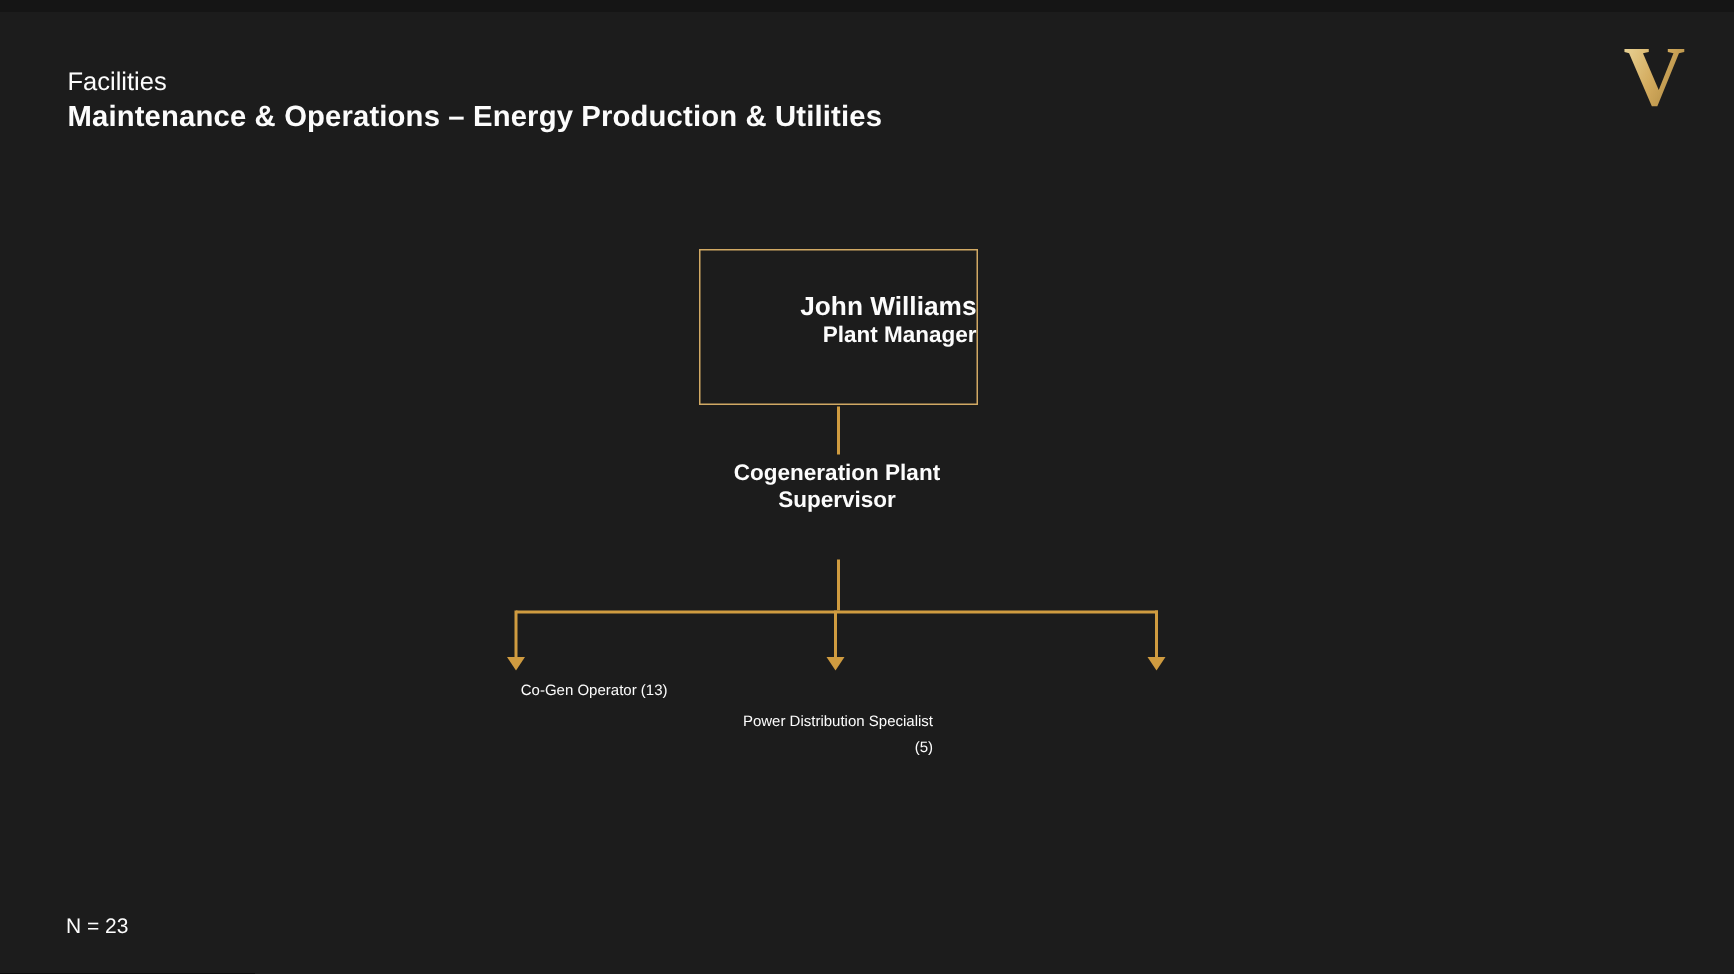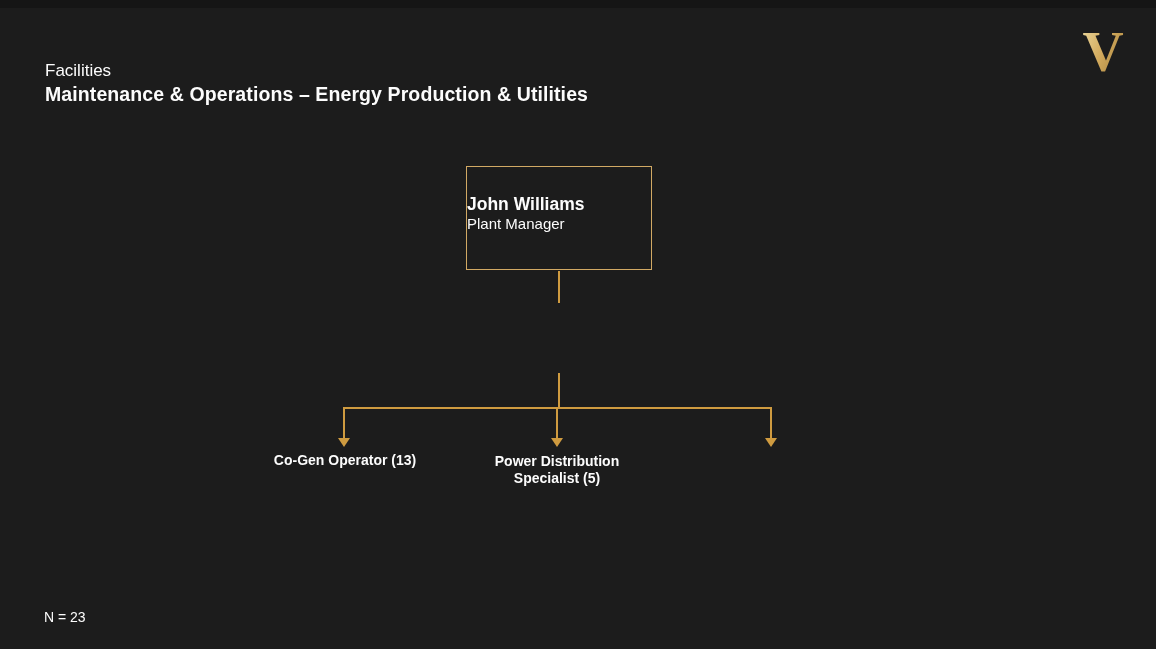--- a/index.html
+++ b/index.html
@@ -10,43 +10,43 @@
     background: var(--background, #1c1c1c);
     font-family: "Liberation Sans", sans-serif;
     color: var(--text, #fcfcfc);
     overflow: hidden;
   }
   .top-strip {
     position: absolute; top: 0; left: 0; right: 0; height: 8px;
     background: rgba(0,0,0,0.22);
   }
   
-  .header { position: absolute; left: 45px; top: 60px; }
+  .header { position: absolute; left: 45px; top: 44px; }
   .eyebrow { font-size: 17px; font-weight: 400; line-height: 22px; }
   .slide-title { font-size: 19.5px; font-weight: 700; line-height: 25px; margin: 0; letter-spacing: 0.1px; }
   
   .logo {
     position: absolute; left: 1070px; top: 22px; width: 66px; height: 60px;
     text-align: center;
     font-family: "Liberation Serif", "DejaVu Serif", serif;
     font-weight: 700; font-size: 57px; line-height: 60px;
     background: linear-gradient(115deg, var(--logo-gold-light,#f0e0a8) 8%, var(--logo-gold-mid,#d3ab5e) 48%, var(--logo-gold-dark,#97732f) 92%);
     -webkit-background-clip: text; background-clip: text;
     -webkit-text-fill-color: transparent; color: transparent;
   }
   
   .root-box {
     position: absolute; left: 466px; top: 166px; width: 186px; height: 104px;
     border: 1.5px solid var(--box-border, #d1a964);
     box-sizing: border-box;
-    display: flex; flex-direction: column; align-items: flex-start; justify-content: center;
+    display: flex; flex-direction: column; align-items: flex-end; justify-content: center;
     padding-bottom: 10px; text-align: center;
   }
   .node-name { font-size: 17.5px; font-weight: 700; line-height: 22px; }
-  .node-title { font-size: 15px; font-weight: 400; line-height: 18px; }
+  .node-title { font-size: 15px; font-weight: 700; line-height: 18px; }
   
   .v-line { position: absolute; width: 1.5px; background: var(--connector, #cf9b40); }
   .conn-root { left: 558px; top: 271px; height: 32px; }
   .conn-supervisor { left: 558px; top: 373px; height: 34px; }
   .h-line {
     position: absolute; left: 344px; top: 407px; width: 428px; height: 1.5px;
     background: var(--connector, #cf9b40);
   }
   
   .supervisor {
@@ -61,25 +61,25 @@
   .drop .arrowhead {
     width: 0; height: 0; margin: 0 auto;
     border-left: 6px solid transparent; border-right: 6px solid transparent;
     border-top: 9px solid var(--connector, #cf9b40);
   }
   .drop-0 { left: 338px; }
   .drop-1 { left: 551px; }
   .drop-2 { left: 765px; }
   
   .report-label {
-    position: absolute; text-align: center;
-    font-size: 14px; font-weight: 700; line-height: 17px;
+    position: absolute; text-align: right;
+    font-size: 10px; font-weight: 400; line-height: 17px;
   }
   .report-0 { left: 245px; top: 452px; width: 200px; }
-  .report-1 { left: 492px; top: 453px; width: 130px; }
+  .report-1 { left: 492px; top: 473px; width: 130px; }
   .report-2 { left: 672px; top: 458px; width: 200px; }
   
   .footnote { position: absolute; left: 44px; top: 609px; font-size: 14px; font-weight: 400; }
 </style>
 </head>
 <body>
 
 <div class="canvas">
   <div class="top-strip"></div>
 
@@ -91,20 +91,21 @@
   <div class="logo">V</div>
 
   <div class="root-box">
     <div class="node-name">John Williams</div>
     <div class="node-title">Plant Manager</div>
   </div>
 
   <div class="v-line conn-root"></div>
 
   <div class="supervisor">
+    <div class="node-title">Cogeneration Plant Supervisor</div>
   </div>
 
   <div class="v-line conn-supervisor"></div>
   <div class="h-line"></div>
 
   <div class="drop drop-0">
     <div class="stem"></div>
     <div class="arrowhead"></div>
   </div>
   <div class="drop drop-1">

